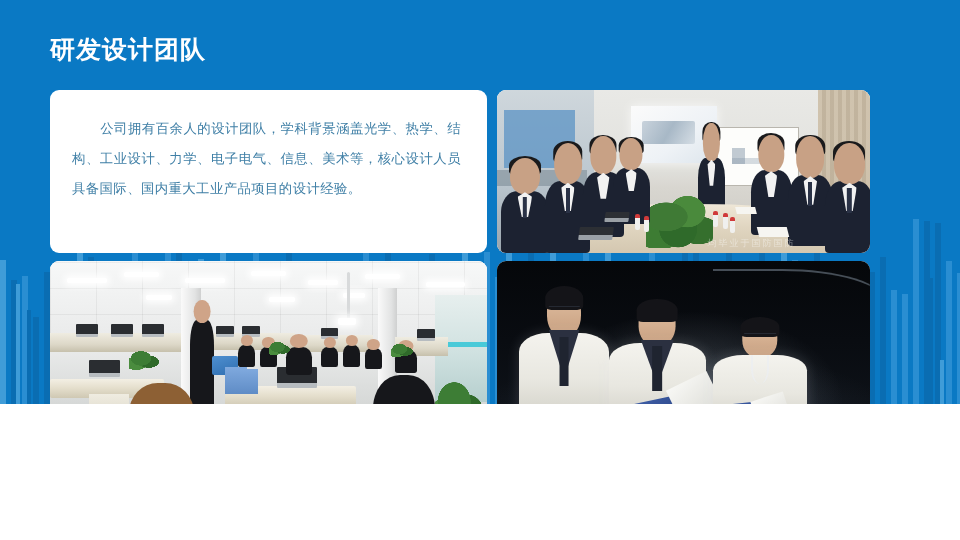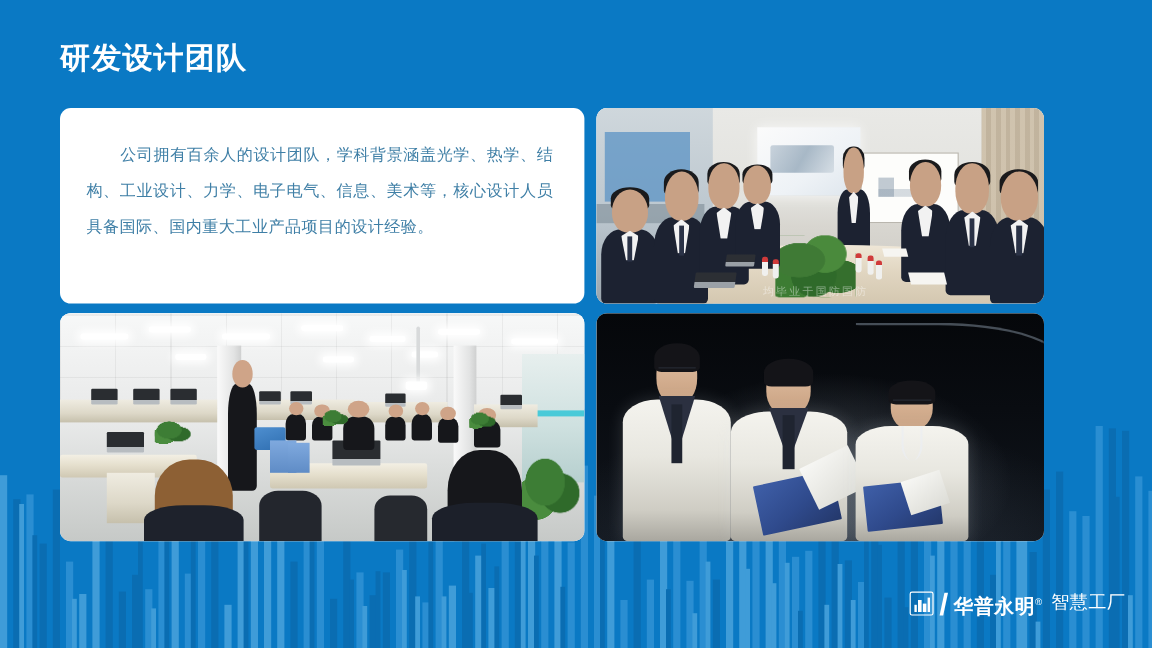--- a/index.html
+++ b/index.html
@@ -6,21 +6,21 @@
   * { margin:0; padding:0; box-sizing:border-box; }
 
   html, body {
     width:960px; height:540px;
     overflow:hidden;
     font-family:"Liberation Sans","DejaVu Sans",sans-serif;
   }
 
   .slide {
     position:relative;
-    width:960px; height:540px;
+    width:960px; height:404px;
     background:#0a79c4;
     overflow:hidden;
   }
 
   
   .bars {
     position:absolute; left:0; right:0; bottom:0;
     height:185px;
     overflow:hidden;
     pointer-events:none;
@@ -179,21 +179,21 @@
   }
   .mt-paper {
     position:absolute; width:30px; height:10px;
     background:#f6f5f1; transform:skewX(14deg);
   }
   .mt-watermark {
     position:absolute; left:18%; bottom:2%;
     width:62%; height:13px;
     color:rgba(255,255,255,.42);
     font-size:9px; letter-spacing:2px;
-    text-align:center;
+    text-align:right;
     white-space:nowrap;
     overflow:hidden;
     margin-top:40px;
   }
 
   
   .ph-office {
     position:absolute; inset:0;
     background:linear-gradient(180deg,#f2f3f3 0%,#eceded 42%,#dcdedd 66%,#c6c9c7 100%);
   }
@@ -716,25 +716,14 @@
           <span class="lb-coat"></span>
           <span class="lb-lanyard" style="left:40%;top:28%;width:20%;height:22%;"></span>
         </div>
         <div class="lb-folder" style="left:60%;bottom:6%;width:17%;height:20%;transform:rotate(-6deg);"></div>
         <div class="lb-sheet" style="left:69%;bottom:14%;width:9%;height:15%;transform:rotate(-18deg);"></div>
       </div>
     </div>
 
   </div>
 
-  <div class="brand">
-    <span class="brand-mark">
-      <i></i>
-        <i></i>
-        <i></i>
-        <i></i>
-    </span>
-    <span class="brand-slash"></span>
-    <span class="brand-name"><span>华普永明</span><span class="brand-sup">®</span></span>
-    <span class="brand-sub">智慧工厂</span>
-  </div>
 
 </div>
 
 </body></html>

